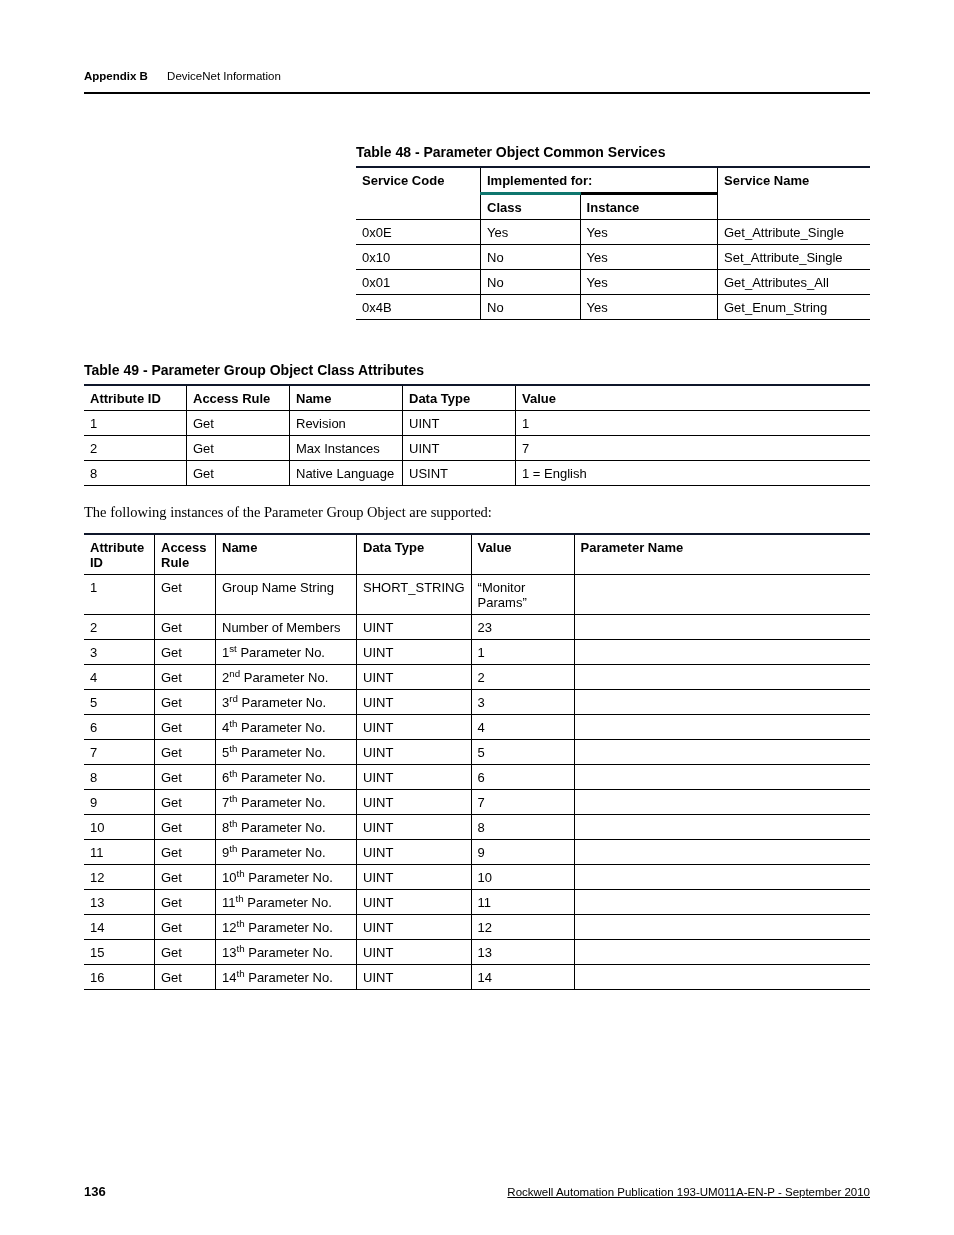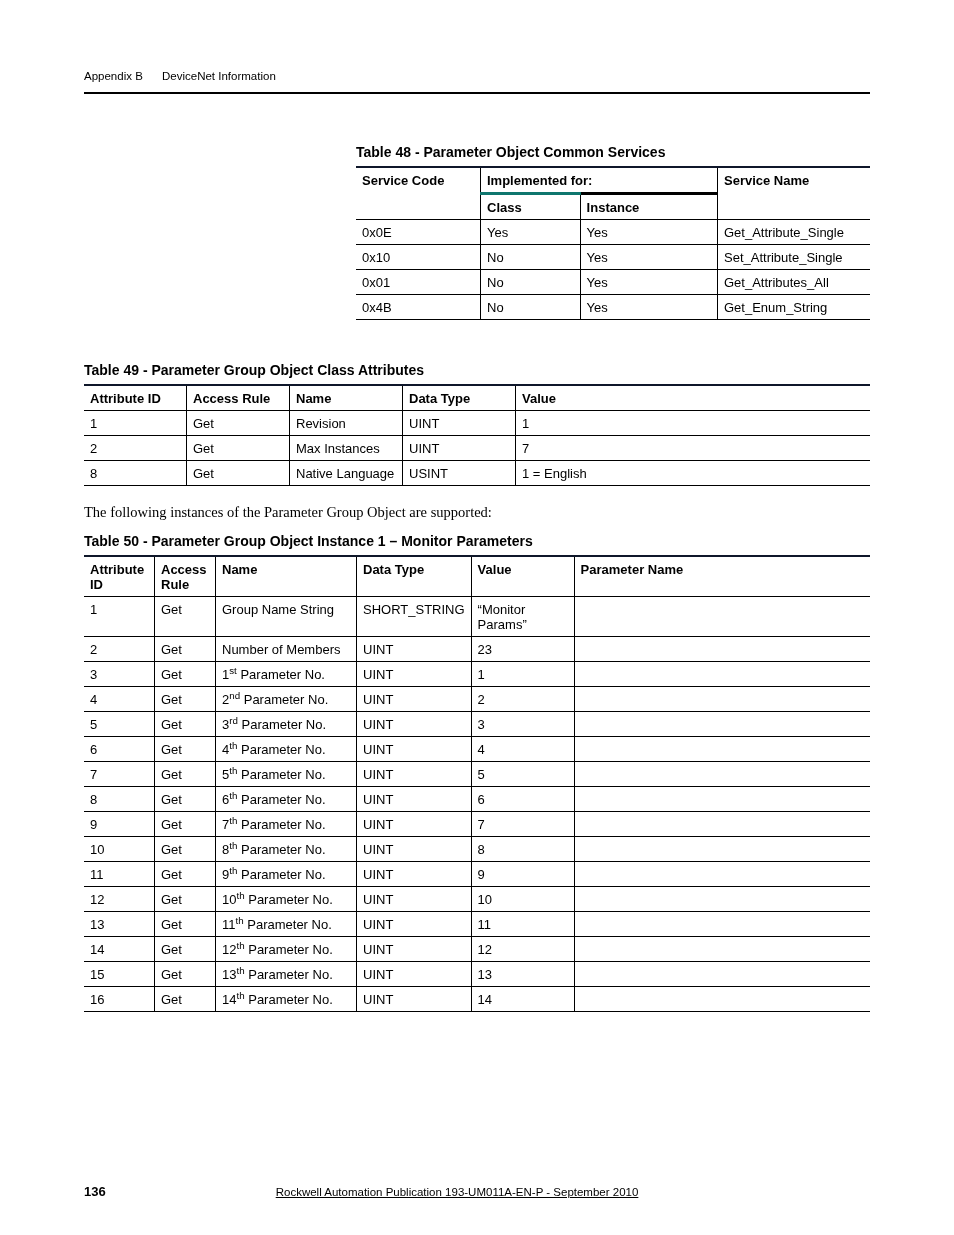--- a/index.html
+++ b/index.html
@@ -13,21 +13,21 @@
     background: #fff;
   }
   .page {
     padding: 70px 84px 0 84px;
     box-sizing: border-box;
   }
   .running-header {
     font-size: 11.5px;
     margin-bottom: 10px;
   }
-  .running-header .bold { font-weight: normal; }
+  .running-header .bold { font-weight: bold; }
   .rule {
     border: none;
     border-top: 2.5px solid #000;
     margin: 0 0 50px 0;
   }
   .content-row {
     display: flex;
     gap: 32px;
   }
   .left-col {
@@ -80,20 +80,21 @@
   table thead tr:last-child th { border-bottom: 1.5px solid #000; }
   .sup { font-size: 0.75em; vertical-align: super; line-height: 0; }
   .footer {
     position: absolute;
     bottom: 36px;
     left: 84px;
     right: 84px;
     display: flex;
     align-items: baseline;
     font-size: 11.5px;
+    text-align: right;
   }
   .footer .pn { font-weight: bold; font-size: 13px; margin-right: 170px;}
   .footer .pub { flex: 1; text-decoration: underline; }
 </style>
 </head>
 <body>
 
 <div class="page">
   <div class="running-header">
     <span class="bold">Appendix B</span>
@@ -180,21 +181,20 @@
               <td>8</td>
               <td>Get</td>
               <td>Native Language</td>
               <td>USINT</td>
               <td>1 = English</td>
             </tr>
           </tbody>
       </table>
 
       <p class="body-text">The following instances of the Parameter Group Object are supported:</p>
-      <p class="table-caption">Table 50 - Parameter Group Object Instance 1 – Monitor Parameters</p>
       <table class="t50">
         <thead>
           <tr>
             <th style="width:58px;">Attribute ID</th>
             <th style="width:48px;">Access Rule</th>
             <th style="width:128px;">Name</th>
             <th style="width:82px;">Data Type</th>
             <th style="width:90px;">Value</th>
             <th>Parameter Name</th>
           </tr>

